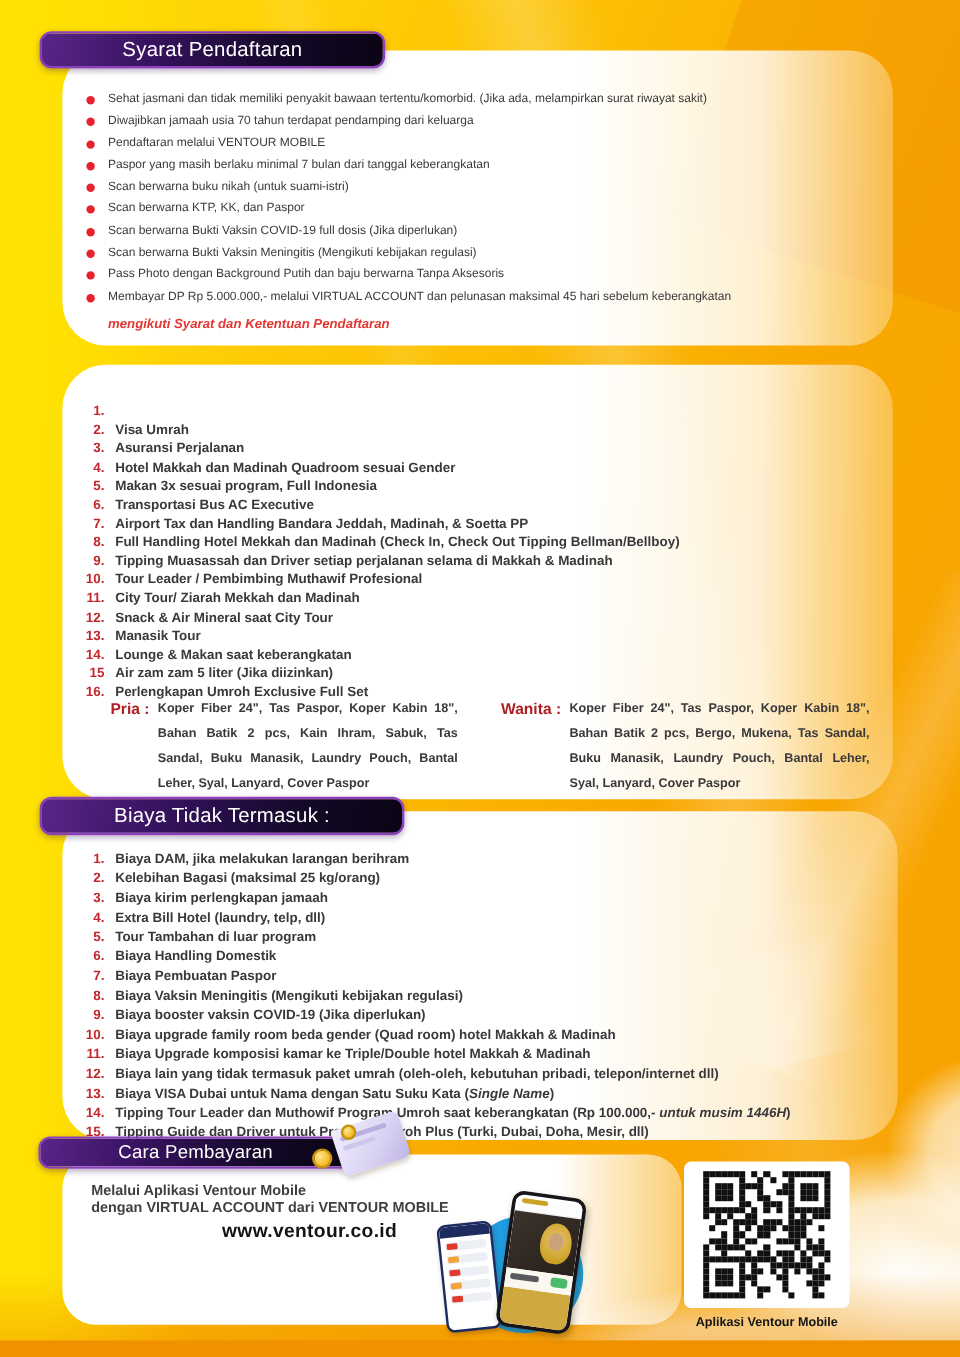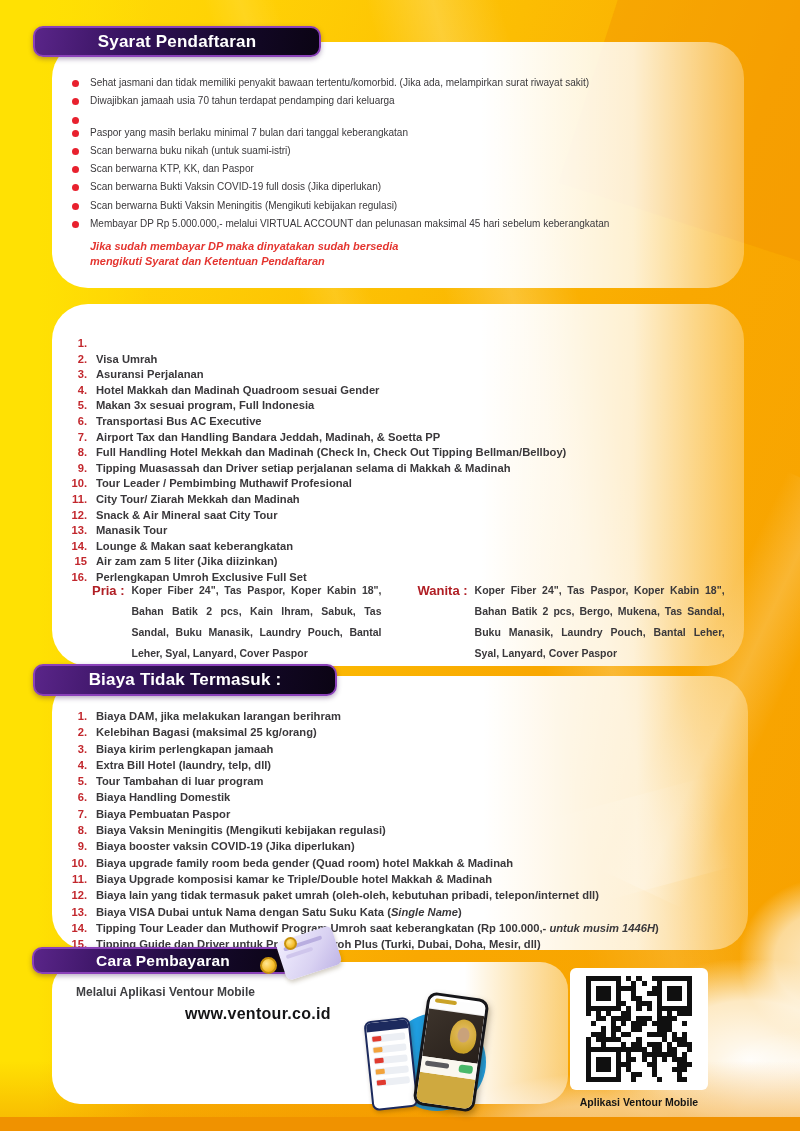--- a/index.html
+++ b/index.html
@@ -32,21 +32,21 @@
   .card2 { left:52px; top:304px; width:692px; height:362px; }
   .card3 { left:52px; top:676px; width:696px; height:274px; }
   .card4 { left:52px; top:962px; width:516px; height:142px; border-radius:28px;
     background:linear-gradient(to right,#ffffff 0%,#ffffff 80%,rgba(255,255,255,.45) 100%); }
 
   
   .banner { position:absolute; display:flex; align-items:center; justify-content:center;
     border-radius:10px; border:2px solid #8a41b9;
     background:linear-gradient(100deg,#5a2589 0%,#371360 32%,#130827 72%,#0b0414 100%);
     box-shadow:0 2px 5px rgba(50,15,80,.35); z-index:4; }
-  .banner .bt { color:#ffffff; font-weight:700; letter-spacing:.2px; }
+  .banner .bt { color:#ffffff; font-weight:400; letter-spacing:.2px; }
   .banner1 { left:33px; top:26px;  width:288px; height:31px; } .banner1 .bt { font-size:17px; }
   .banner2 { left:33px; top:292px; width:300px; height:32px; } .banner2 .bt { font-size:17px; }
   .banner3 { left:33px; top:664px; width:304px; height:32px; } .banner3 .bt { font-size:17px; }
   .banner4 { left:32px; top:947px; width:262px; height:27px; } .banner4 .bt { font-size:15.5px; }
 
   
   .bullets { list-style:none; margin:32px 0 0 20px; }
   .bullets li { display:flex; line-height:18.3px; font-size:10px; font-weight:400; color:#3a383b; white-space:nowrap; }
   .bullets li.wrap { white-space:normal; max-width:600px; }
   .dot { flex:0 0 7px; width:7px; height:7px; border-radius:50%; background:#e8212e; margin:6px 11px 0 0; }
@@ -132,48 +132,52 @@
       <li>
           <span class="dot"></span>
           <span>Sehat jasmani dan tidak memiliki penyakit bawaan tertentu/komorbid. (Jika ada, melampirkan surat riwayat sakit)</span>
         </li>
       <li>
           <span class="dot"></span>
           <span>Diwajibkan jamaah usia 70 tahun terdapat pendamping dari keluarga</span>
         </li>
       <li>
           <span class="dot"></span>
+          <span>Pendaftaran melalui VENTOUR MOBILE</span>
         </li>
       <li>
           <span class="dot"></span>
           <span>Paspor yang masih berlaku minimal 7 bulan dari tanggal keberangkatan</span>
         </li>
       <li>
           <span class="dot"></span>
           <span>Scan berwarna buku nikah (untuk suami-istri)</span>
         </li>
       <li>
           <span class="dot"></span>
           <span>Scan berwarna KTP, KK, dan Paspor</span>
         </li>
       <li>
           <span class="dot"></span>
           <span>Scan berwarna Bukti Vaksin COVID-19 full dosis (Jika diperlukan)</span>
         </li>
       <li>
           <span class="dot"></span>
           <span>Scan berwarna Bukti Vaksin Meningitis (Mengikuti kebijakan regulasi)</span>
+        </li>
+      <li>
+          <span class="dot"></span>
+          <span>Pass Photo dengan Background Putih dan baju berwarna Tanpa Aksesoris</span>
         </li>
       <li class="wrap">
           <span class="dot"></span>
           <span>Membayar DP Rp 5.000.000,-  melalui VIRTUAL ACCOUNT dan pelunasan maksimal 45 hari sebelum keberangkatan</span>
         </li>
     </ul>
     <div class="note">
-      <div>Jika sudah membayar DP maka dinyatakan sudah bersedia</div>
       <div>mengikuti Syarat dan Ketentuan Pendaftaran</div>
     </div>
   </section>
   <div class="banner banner1">
       <span class="bt">Syarat Pendaftaran</span>
     </div>
 
   <section class="card card2">
     <ol class="nlist">
       <li>
@@ -315,20 +319,21 @@
           <span>Tipping Guide dan Driver untuk Program Umroh Plus (Turki, Dubai, Doha, Mesir, dll)</span>
         </li>
     </ol>
   </section>
   <div class="banner banner3">
       <span class="bt">Biaya Tidak Termasuk :</span>
     </div>
 
   <section class="card card4">
     <p class="pay-line">Melalui Aplikasi Ventour Mobile</p>
+    <p class="pay-line">dengan VIRTUAL ACCOUNT dari VENTOUR MOBILE</p>
     <div class="pay-center">
       <div class="site">www.ventour.co.id</div>
     </div>
   </section>
   <div class="banner banner4">
       <span class="bt">Cara Pembayaran</span>
     </div>
 
   <div class="pay-illu">
     <div class="receipt"></div>

